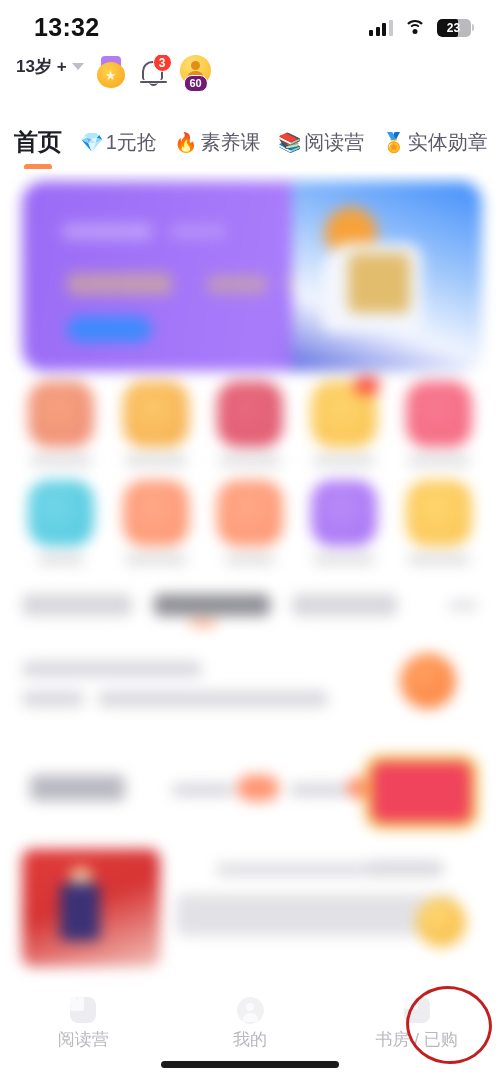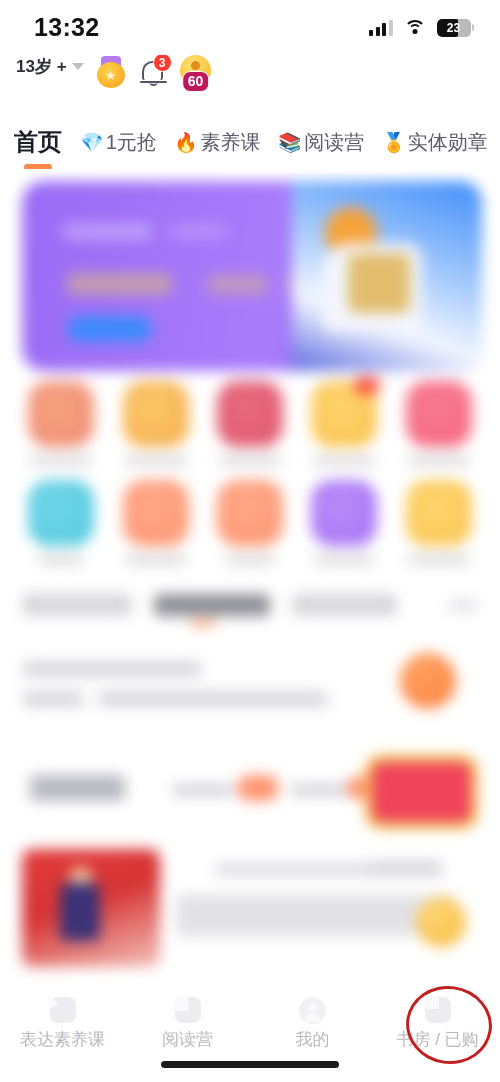--- a/index.html
+++ b/index.html
@@ -74,21 +74,21 @@
                background:#ff3b30; color:#fff; border-radius:10px; font-size:12px; font-weight:700;
                display:flex; align-items:center; justify-content:center; border:1.5px solid #fff; }
   .avatar-wrap { position:relative; width:32px; height:34px; }
   .avatar-coin { width:31px;height:31px;border-radius:50%;
                  background:radial-gradient(circle at 40% 30%,#ffe072,#f6b825); position:relative; }
   .avatar-coin:before { content:""; position:absolute; left:11px; top:6px; width:9px;height:9px;
                         border-radius:50%; background:#e38d18; }
   .avatar-coin:after { content:""; position:absolute; left:7px; top:16px; width:17px;height:11px;
                        border-radius:8px 8px 3px 3px; background:#e38d18; }
   .coin-badge { position:absolute; bottom:-3px; left:50%; transform:translateX(-50%);
-                background:#be185d; color:#fff; font-size:14px; font-weight:700;
+                background:#701a75; color:#fff; font-size:11px; font-weight:700;
                 border-radius:8px; padding:1px 5px; border:1.5px solid #fff; line-height:1.2;margin-top:44px; }
 
   
   .tabs {
     position:absolute; top:117px; left:0; width:500px; height:52px;
     display:flex; align-items:center; gap:18px; padding-left:14px; background:#fff;
     overflow:hidden; z-index:30; white-space:nowrap;
   }
   .tab { display:flex; align-items:center; gap:2px; position:relative; flex:none;
          font-size:20px; color:#5b5b6b; padding-bottom:2px;justify-content:center; }
@@ -389,26 +389,20 @@
         <span class="t2"></span>
       <span class="gold"></span>
     </div>
 
   </div>
   <div class="fadeband"></div>
 
   <div class="bottomnav">
     <div class="nav-item">
       <span class="nav-ico">
-          <span class="sq play"></span>
-        </span>
-      <span class="nav-lbl">表达素养课</span>
-    </div>
-    <div class="nav-item">
-      <span class="nav-ico">
           <span class="sq book"></span>
         </span>
       <span class="nav-lbl">阅读营</span>
     </div>
     <div class="nav-item">
       <span class="nav-ico">
           <span class="person"></span>
         </span>
       <span class="nav-lbl">我的</span>
     </div>

